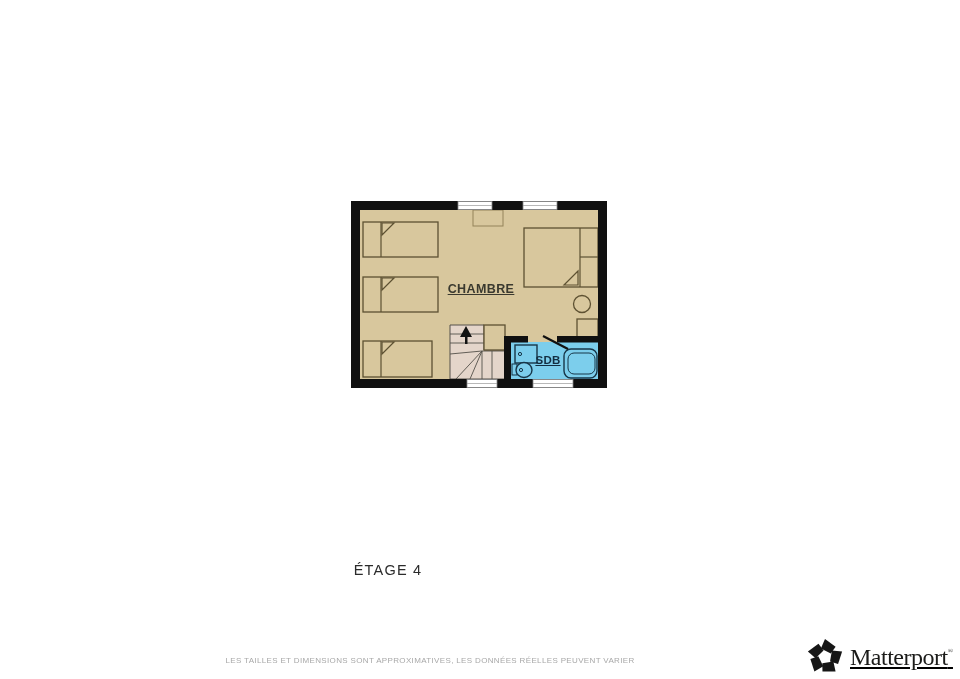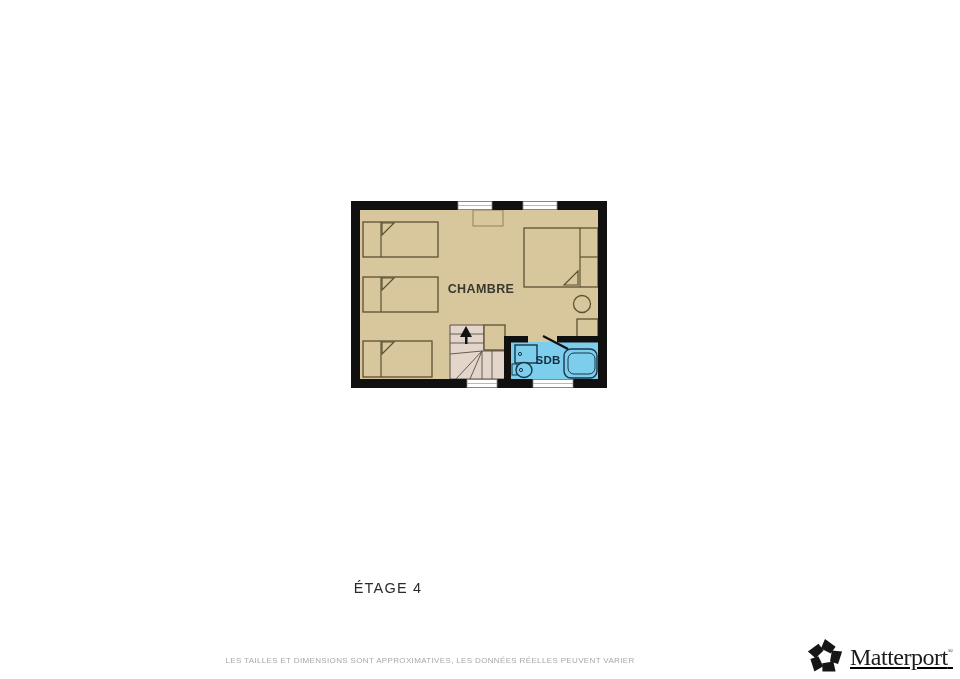--- a/index.html
+++ b/index.html
@@ -26,26 +26,26 @@
   .stair-line{fill:none;stroke:var(--stair_line);stroke-width:0.9;}
   .arrow{fill:#121212;}
   .bath{fill:var(--bathroom_floor);}
   .fixture{fill:var(--bathroom_floor);stroke:var(--bathroom_outline);stroke-width:1.4;}
   .fixture-thin{fill:none;stroke:var(--bathroom_outline);stroke-width:1;}
   .door{stroke:#101010;stroke-width:2.2;fill:none;}
   .window{fill:#ffffff;stroke:#878787;stroke-width:0.8;}
   .window-line{stroke:#9a9a9a;stroke-width:0.7;fill:none;}
   .room-label{
     position:absolute;text-align:center;font-weight:bold;
-    color:#3a392f;font-size:12.5px;letter-spacing:0.4px;
+    color:#3a392f;font-size:12.5px;letter-spacing:0.4px;text-decoration:underline;
   }
   .room-label.bath-label{color:#132e41;font-size:11.5px;letter-spacing:0.3px;}
   .level-label{
     position:absolute;left:0;top:562px;width:776px;text-align:center;
-    font-size:14.5px;letter-spacing:1.2px;color:#2b2b2b;margin-top:18px;
+    font-size:14.5px;letter-spacing:1.2px;color:#2b2b2b;
   }
   .disclaimer{
     position:absolute;left:0;top:656px;width:860px;text-align:center;
     font-size:8px;letter-spacing:0.35px;color:#a8a8a8;
   }
   .brand{
     position:absolute;left:806px;top:637px;height:40px;
     display:flex;align-items:center;gap:6px;text-decoration:underline;
   }
   .brand-word{

